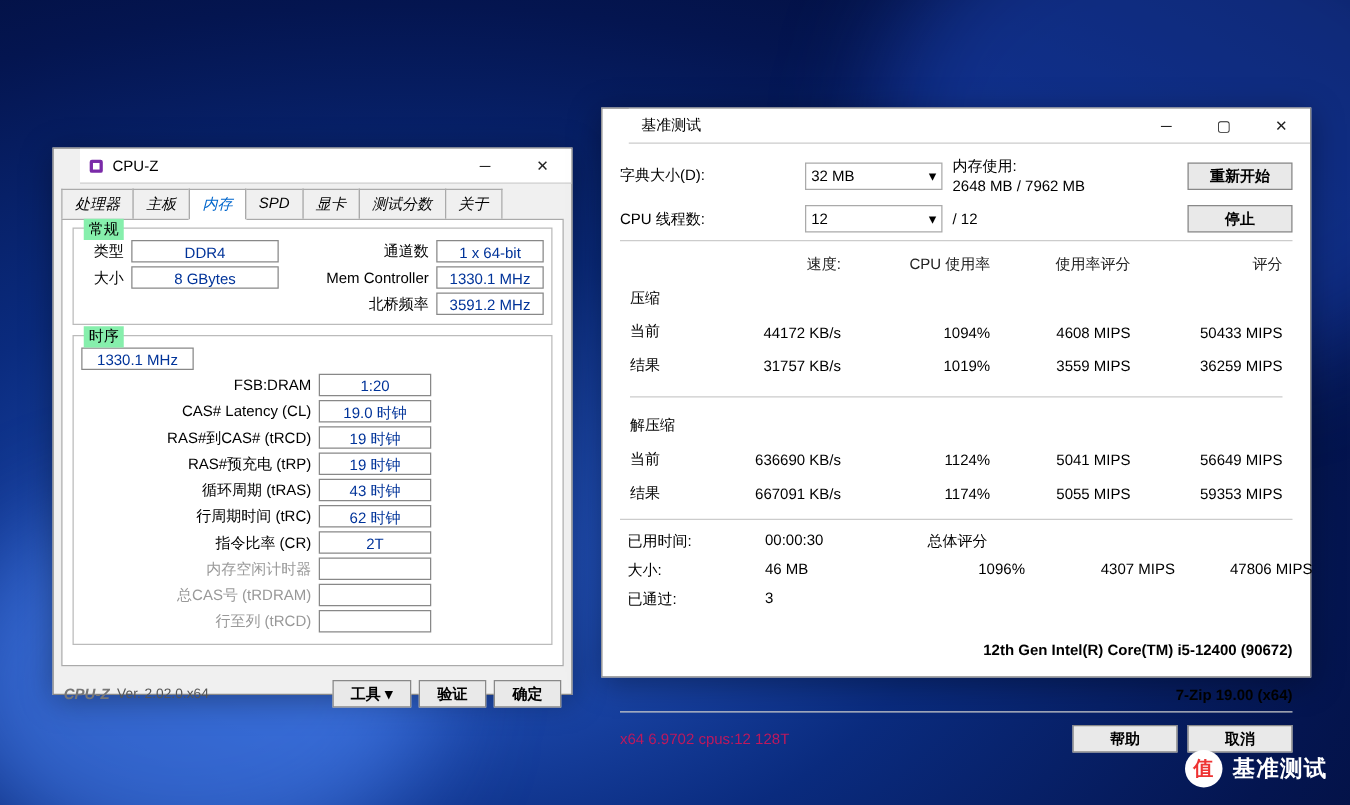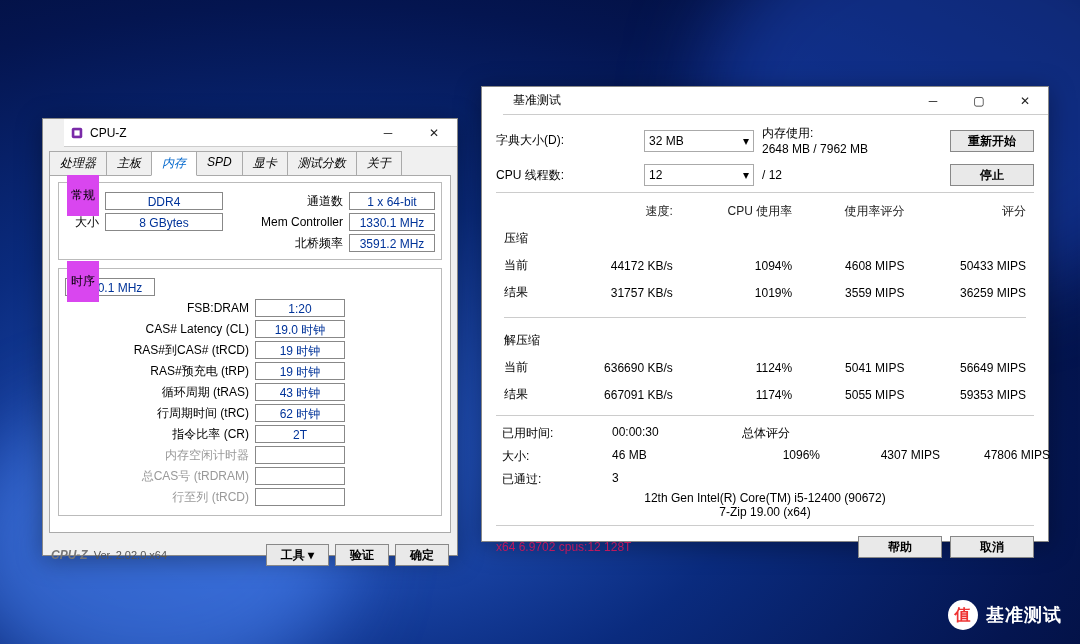--- a/index.html
+++ b/index.html
@@ -25,21 +25,21 @@
 .winbtn { width:46px; height:28px; display:flex; align-items:center; justify-content:center; color:#222; }
 
 
 #cpuz { left:42px; top:118px; width:416px; height:438px; background:#f0f0f0; }
 #cpuz .titlebar { background:#fff; }
 .tabs { display:flex; padding:4px 6px 0 6px; }
 .tab { padding:3px 10px; border:1px solid #aaa; border-bottom:none; background:#f0f0f0; margin-right:-1px; font-size:12px;font-style:italic; }
 .tab.active { background:#fff; border-bottom:1px solid #fff; position:relative; z-index:2; color:#0066cc; }
 .body { background:#fff; margin:0 6px 6px 6px; border:1px solid #aaa; padding:6px 8px 8px 8px; position:relative; top:-1px; height:358px; }
 .fieldset { border:1px solid #bbb; margin-bottom:8px; padding:6px 6px 6px 6px; position:relative; }
-.legend { position:absolute; top:-8px; left:8px; background:#d946ef; padding:12px 4px; font-size:12px; }
+.legend { position:absolute; top:-8px; left:8px; background:#86efac; padding:0 4px; font-size:12px; }
 .row { display:flex; align-items:center; margin:3px 0; }
 .lbl { text-align:right; font-size:12px; padding-right:6px; }
 .val { border:1px solid #888; background:#fff; color:#003399; font-size:12px; text-align:center; padding:1px 4px; height:18px; line-height:16px; }
 .dim .lbl { color:#999; }
 .dim .val { color:#999; }
 .footer { display:flex; align-items:center; padding:4px 8px 8px 8px; gap:6px; }
 .logo { font-style:italic; font-weight:700; color:#777; letter-spacing:0; }
 .ver { font-size:11px; color:#555; }
 .btn { border:1px solid #888; background:#e9e9e9; padding:2px 14px; font-size:12px; height:22px;font-weight:bold; }
 
@@ -52,21 +52,21 @@
 .table { width:100%; }
 .table th { font-weight:400; text-align:right; padding:4px 6px; font-size:12px; color:#222; }
 .table td { text-align:right; padding:4px 6px; font-size:12px; }
 .table .lcol { text-align:left; }
 .section-hdr { text-align:left; padding-top:8px; }
 .summary { display:grid; grid-template-columns: 110px 130px 90px 120px 110px; margin-top:6px; }
 .summary div { padding:3px 6px; font-size:12px; }
 .rlab { text-align:left; }
 .rval { text-align:left; }
 .r-right { text-align:right; }
-.hw { text-align:center; font-size:12px; margin-top:0; }
+.hw { text-align:right; font-size:12px; margin-top:22px;font-weight:bold; }
 .bfoot { display:flex; align-items:center; margin-top:10px; }
 .bfoot .lft { flex:1; font-size:12px; color:#be185d; }
 .bfoot .btn { width:84px; text-align:center; margin-left:8px; }
 
 .watermark { position:absolute; right:18px; bottom:14px; display:flex; align-items:center; gap:8px; color:#fff; font-weight:600; font-size:18px; letter-spacing:1px; }
 .watermark .circ { width:30px; height:30px; border-radius:50%; background:#fff; color:#e33; display:flex; align-items:center; justify-content:center; font-size:16px; font-weight:800; }
 </style>
 </head>
 <body>
 

